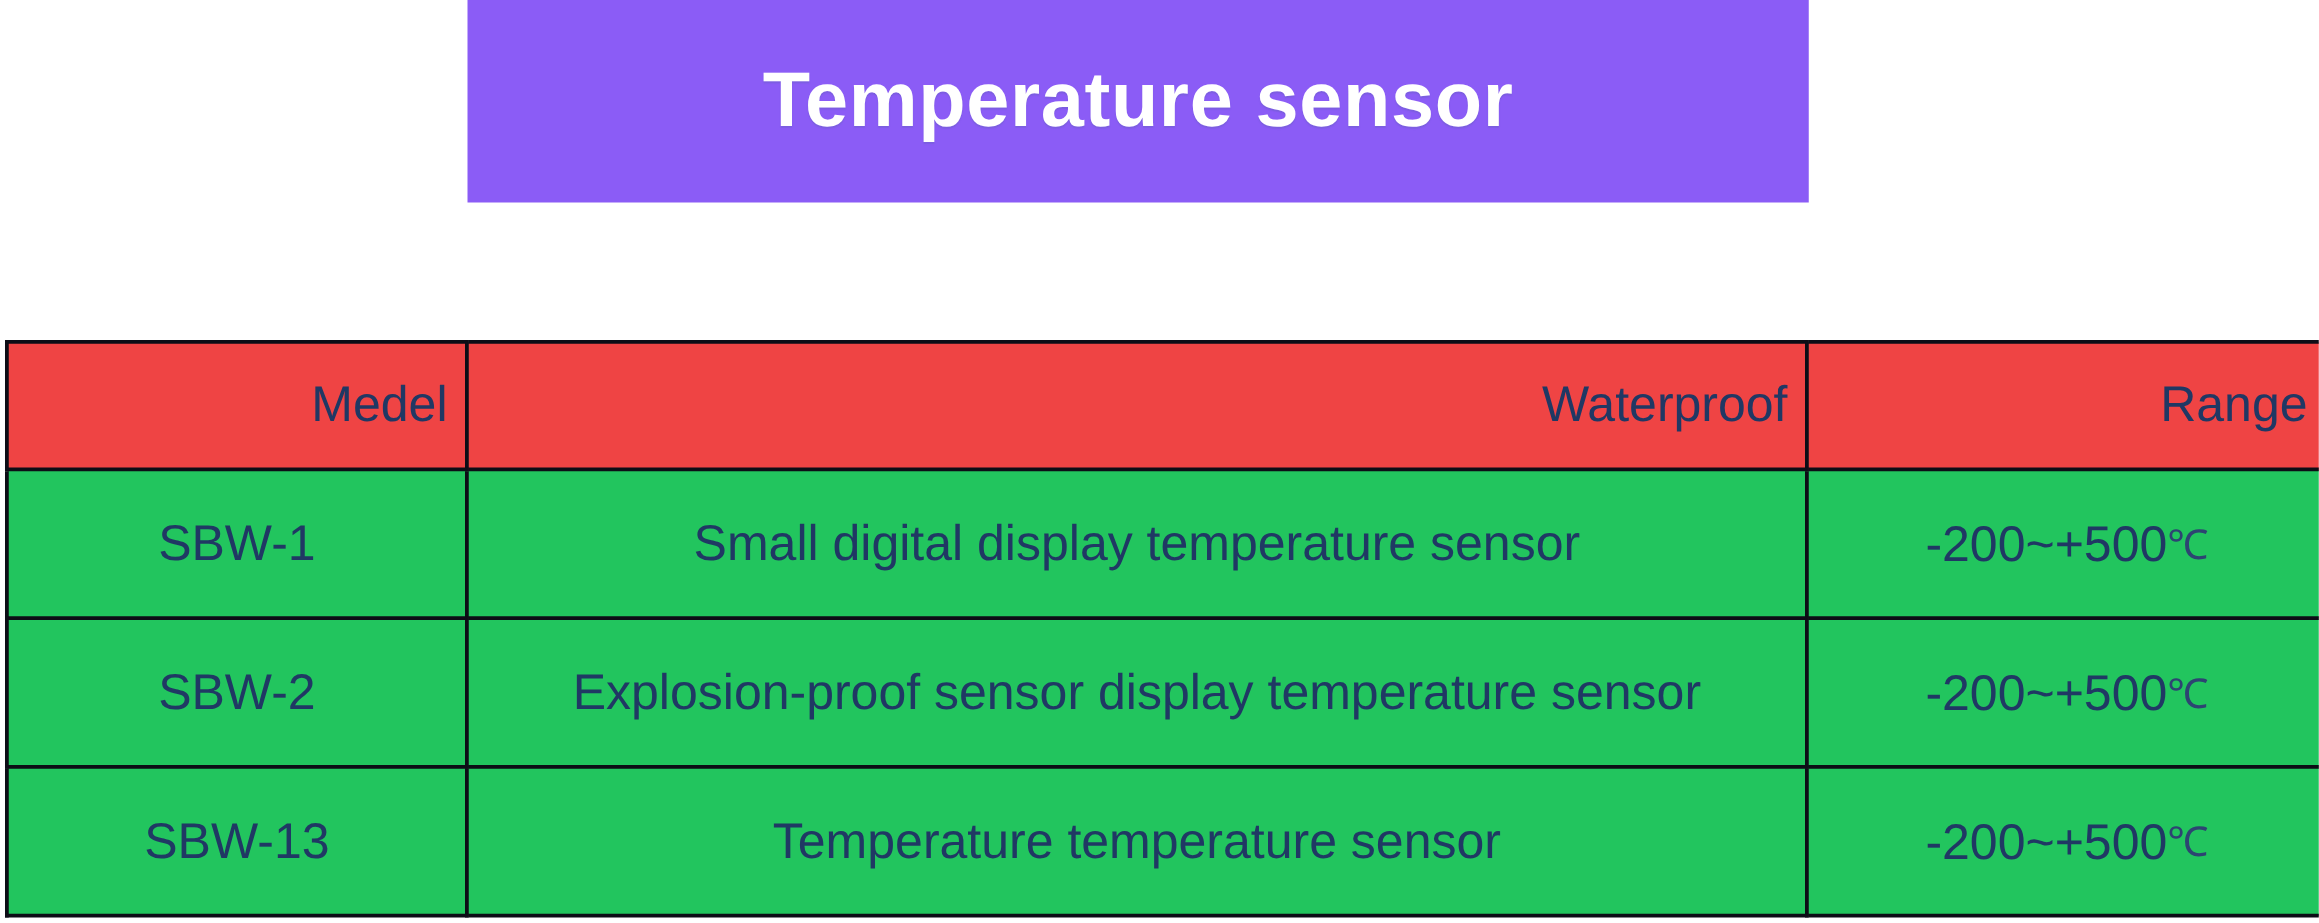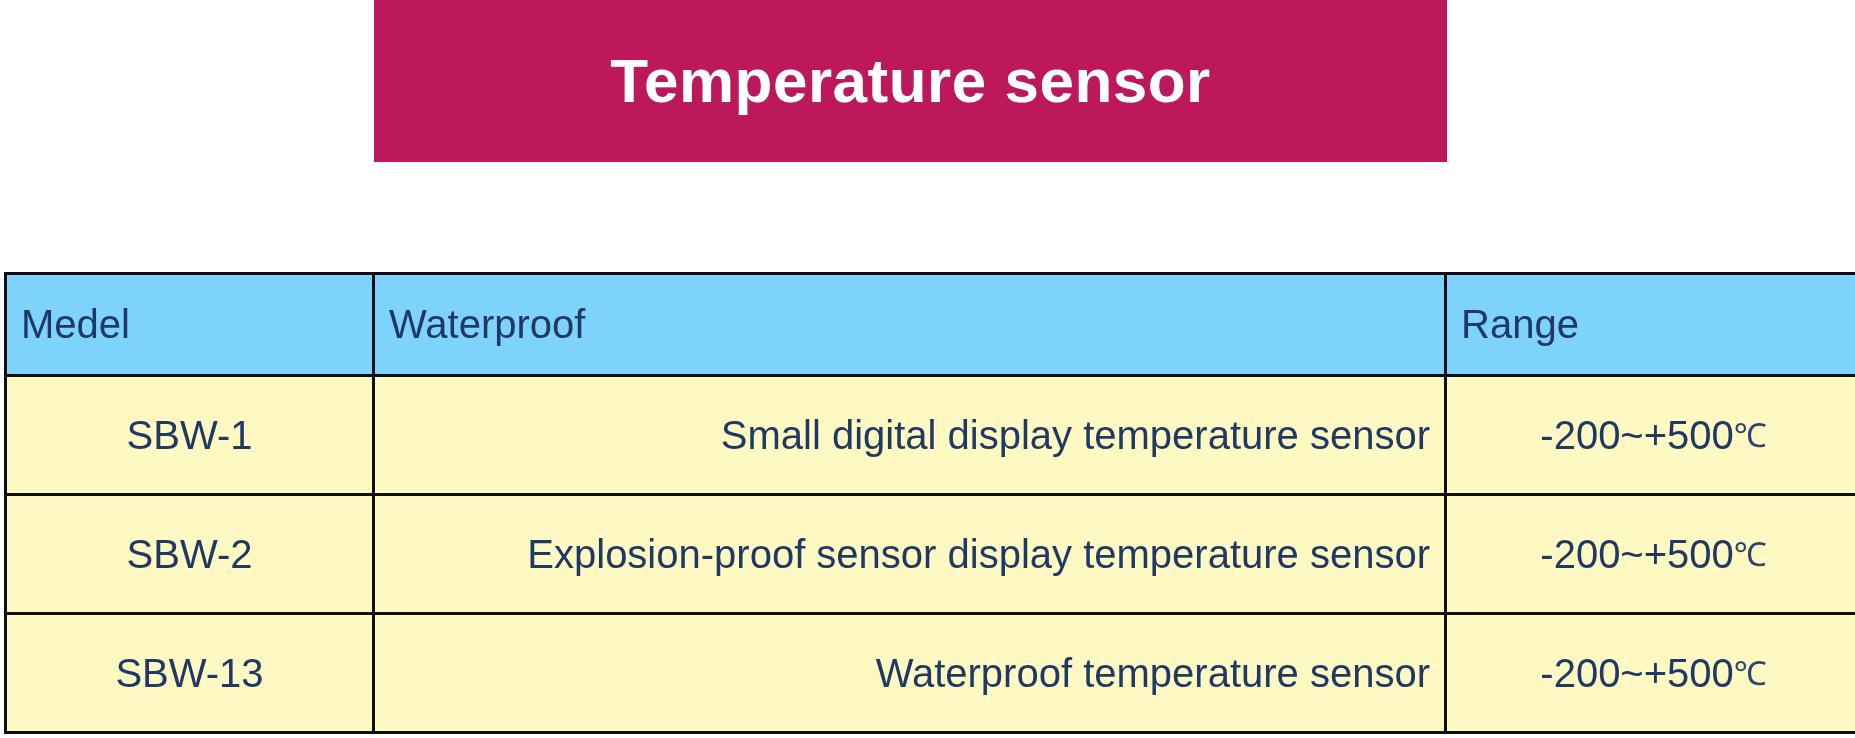--- a/index.html
+++ b/index.html
@@ -15,21 +15,21 @@
     position: relative;
   }
 
   
   #banner {
     position: absolute;
     left: 374px;
     top: 0px;
     width: 1073px;
     height: 162px;
-    background: #be185d;
+    background: #8b5cf6;
     display: flex;
     align-items: center;
     justify-content: center;
     box-sizing: border-box;
   }
   #banner-title {
     color: #ffffff;
     font-size: 62px;
     font-weight: bold;
     letter-spacing: 0.5px;
@@ -57,33 +57,33 @@
   table#spec-table col.c-range { width: 416px; }
 
   table#spec-table th,
   table#spec-table td {
     border: 3px solid #0d0d16;
     color: #203864;
     font-size: 40px;
     font-weight: normal;
     padding: 0 14px;
     box-sizing: border-box;
-    background: #fef9c3;
+    background: #22c55e;
     vertical-align: middle;
   }
   table#spec-table thead th {
     height: 102px;
-    background: #7dd3fc;
-    text-align: left;
+    background: #ef4444;
+    text-align: right;
     font-weight: normal;
   }
   table#spec-table tbody tr { height: 119px; }
 
   .cell-model  { text-align: center; white-space: nowrap; }
-  .cell-desc   { text-align: right;  padding-left: 18px; white-space: nowrap; }
+  .cell-desc   { text-align: center;  padding-left: 18px; white-space: nowrap; }
   .cell-range  { text-align: center; white-space: nowrap; }
 
   
   tr.shaded .cell-model,
   tr.shaded .cell-desc { background: #dce0f0; margin-top: 20px; }
 
   .deg {
     font-size: 33px;
     vertical-align: 2px;
     color: #2d4472;
@@ -116,18 +116,18 @@
         <td class="cell-desc">Small digital display temperature sensor</td>
         <td class="cell-range"><span>-200~+500</span><span class="deg">℃</span></td>
       </tr>
       <tr class="shaded">
         <td class="cell-model">SBW-2</td>
         <td class="cell-desc">Explosion-proof sensor display temperature sensor</td>
         <td class="cell-range"><span>-200~+500</span><span class="deg">℃</span></td>
       </tr>
       <tr>
         <td class="cell-model">SBW-13</td>
-        <td class="cell-desc">Waterproof temperature sensor</td>
+        <td class="cell-desc">Temperature temperature sensor</td>
         <td class="cell-range"><span>-200~+500</span><span class="deg">℃</span></td>
       </tr>
     </tbody>
   </table>
 </div>
 
 </body></html>

